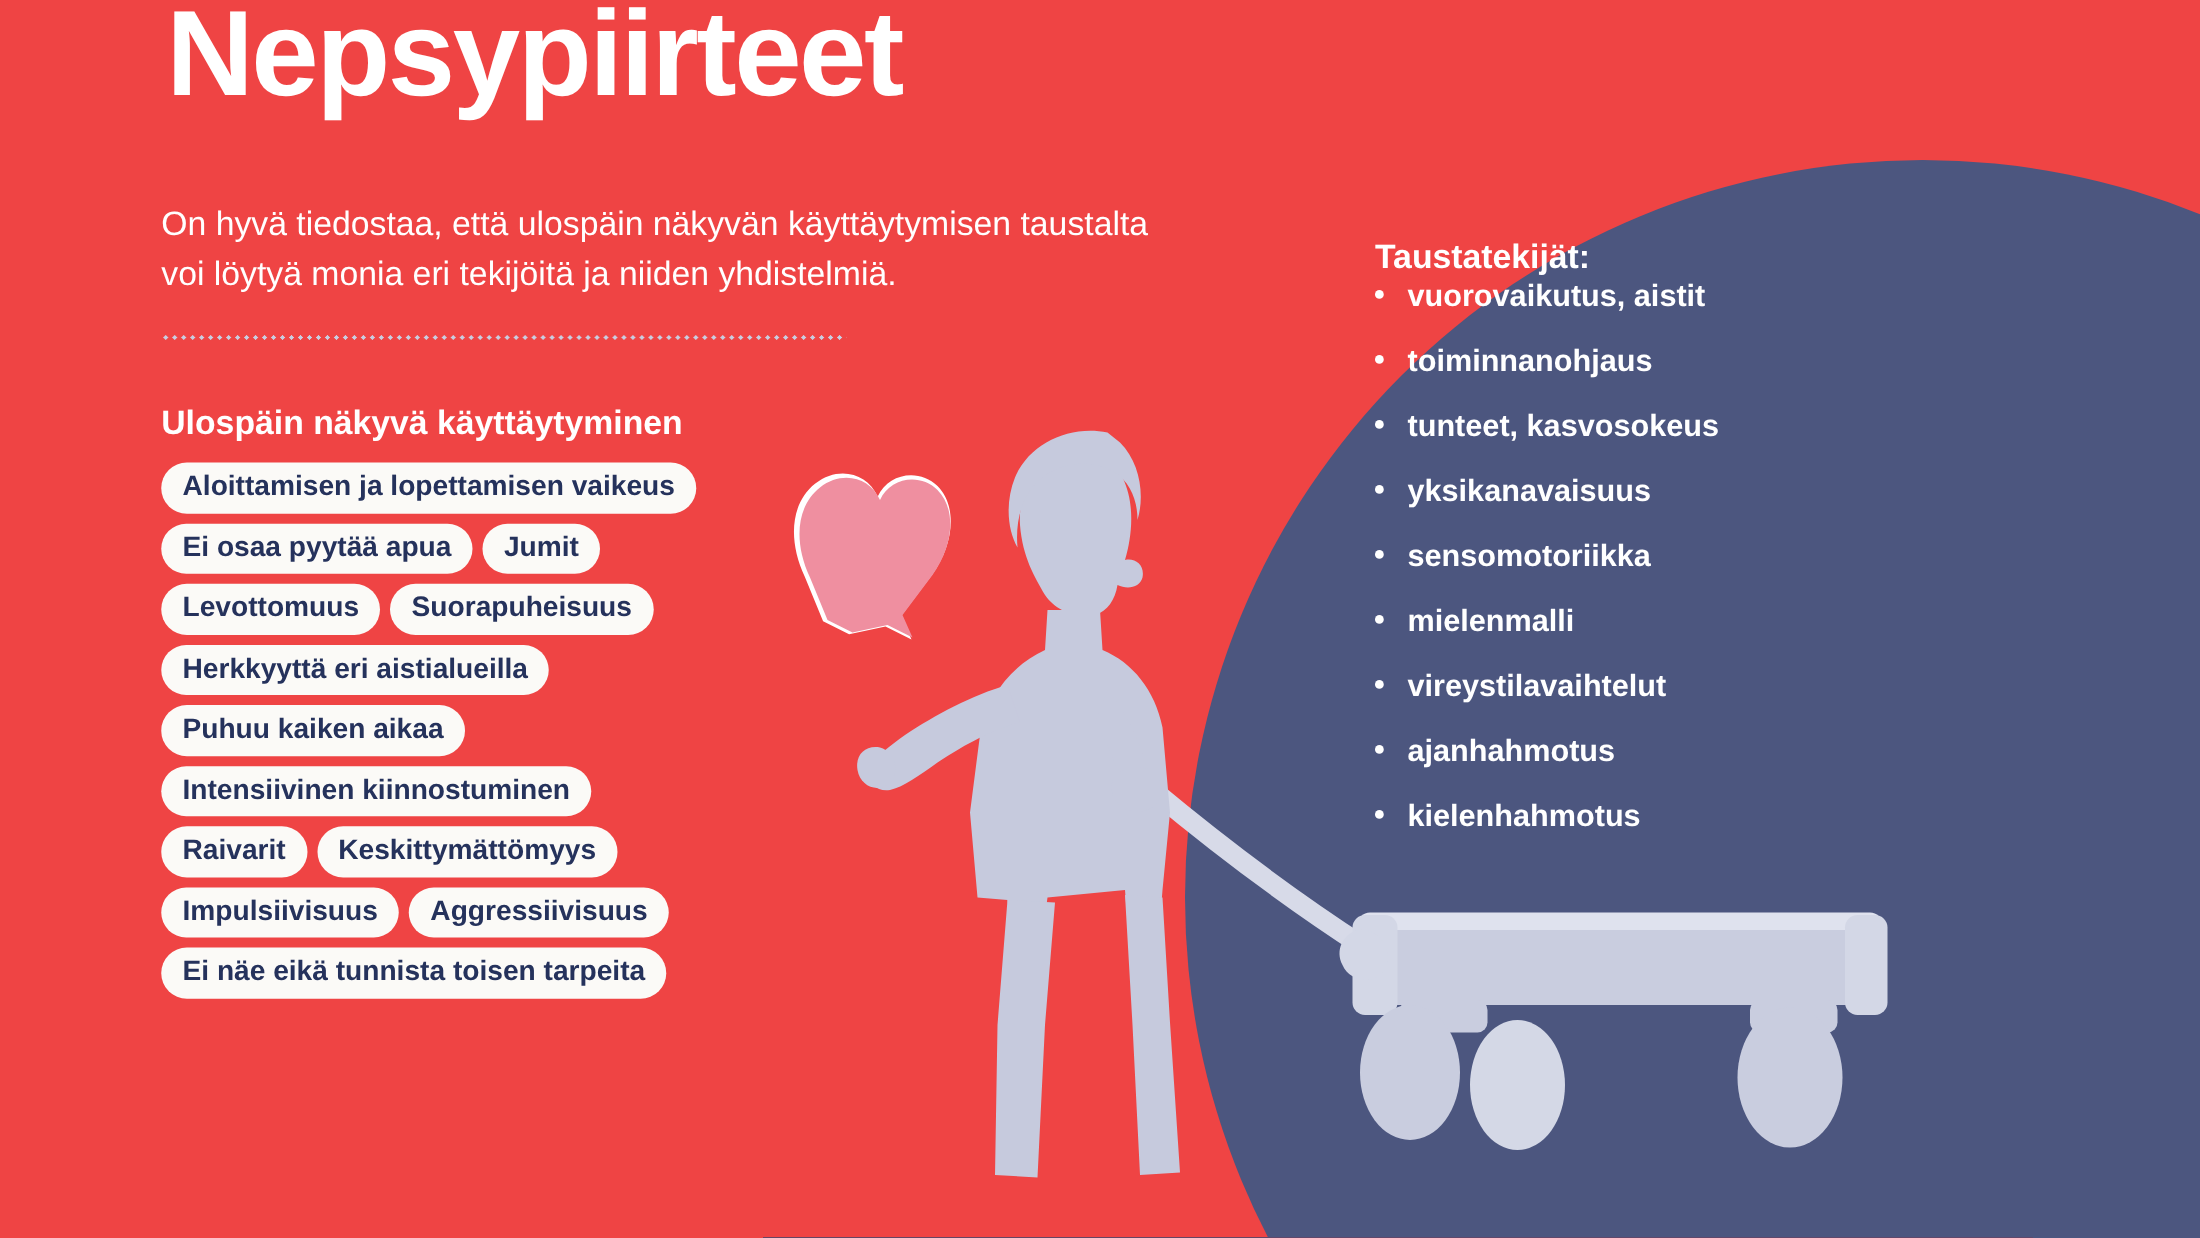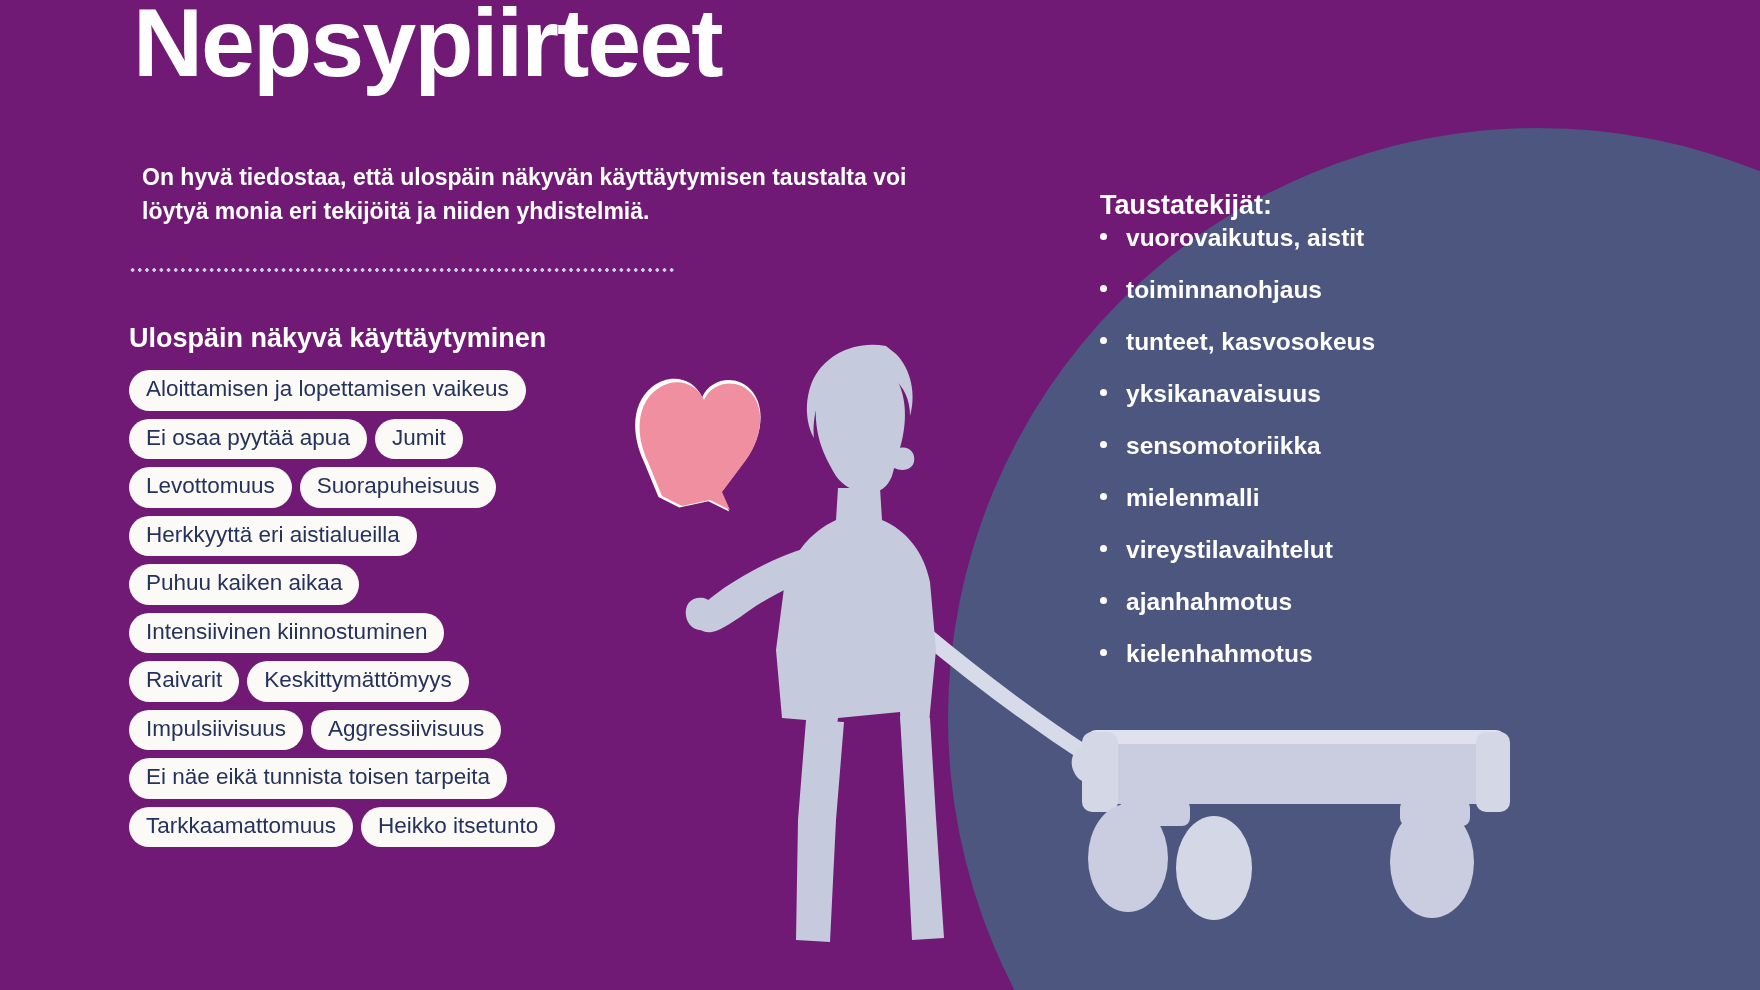--- a/index.html
+++ b/index.html
@@ -13,21 +13,21 @@
   body {
     font-family: "Liberation Sans", sans-serif;
     background: #283560;
     position: relative;
   }
 
   #stage {
     position: relative;
     width: 1760px;
     height: 990px;
-    background: #701a75;
+    background: #ef4444;
     overflow: hidden;
   }
 
   
   .bg-circle {
     position: absolute;
     left: 948px;
     top: 128px;
     width: 1180px;
     height: 1180px;
@@ -56,25 +56,25 @@
     top: -8px;
     font-size: 97px;
     font-weight: bold;
     color: #ffffff;
     letter-spacing: -2px;
     line-height: 1.05;
   }
 
   .subtitle {
     position: absolute;
-    left: 142px;
+    left: 129px;
     top: 160px;
     width: 830px;
-    font-size: 23px;
-    font-weight: bold;
+    font-size: 27px;
+    font-weight: normal;
     color: #ffffff;
     line-height: 1.48;
   }
 
   .dotted-divider {
     position: absolute;
     left: 129px;
     top: 268px;
     width: 548px;
     height: 4px;
@@ -106,21 +106,21 @@
     gap: 8px;
     margin-bottom: 8px;
   }
 
   .pill {
     display: inline-flex;
     align-items: center;
     background: #fbfaf7;
     color: #25325c;
     font-size: 22.5px;
-    font-weight: normal;
+    font-weight: bold;
     border-radius: 999px;
     padding: 6px 17px 8px 17px;
     white-space: nowrap;
     line-height: 1.18;
   }
 
   
   .right-col {
     position: absolute;
     left: 1100px;
@@ -277,24 +277,20 @@
 
       <div class="pill-row">
         <span class="pill">Impulsiivisuus</span>
         <span class="pill">Aggressiivisuus</span>
       </div>
 
       <div class="pill-row">
         <span class="pill">Ei näe eikä tunnista toisen tarpeita</span>
       </div>
 
-      <div class="pill-row">
-        <span class="pill">Tarkkaamattomuus</span>
-        <span class="pill">Heikko itsetunto</span>
-      </div>
 
     </div>
 
     <div class="right-col">
       <h2 class="right-heading">Taustatekijät:</h2>
       <ul class="factor-list">
         <li class="factor-item">
           <span class="factor-bullet"></span>
           <span>vuorovaikutus, aistit</span>
         </li>

